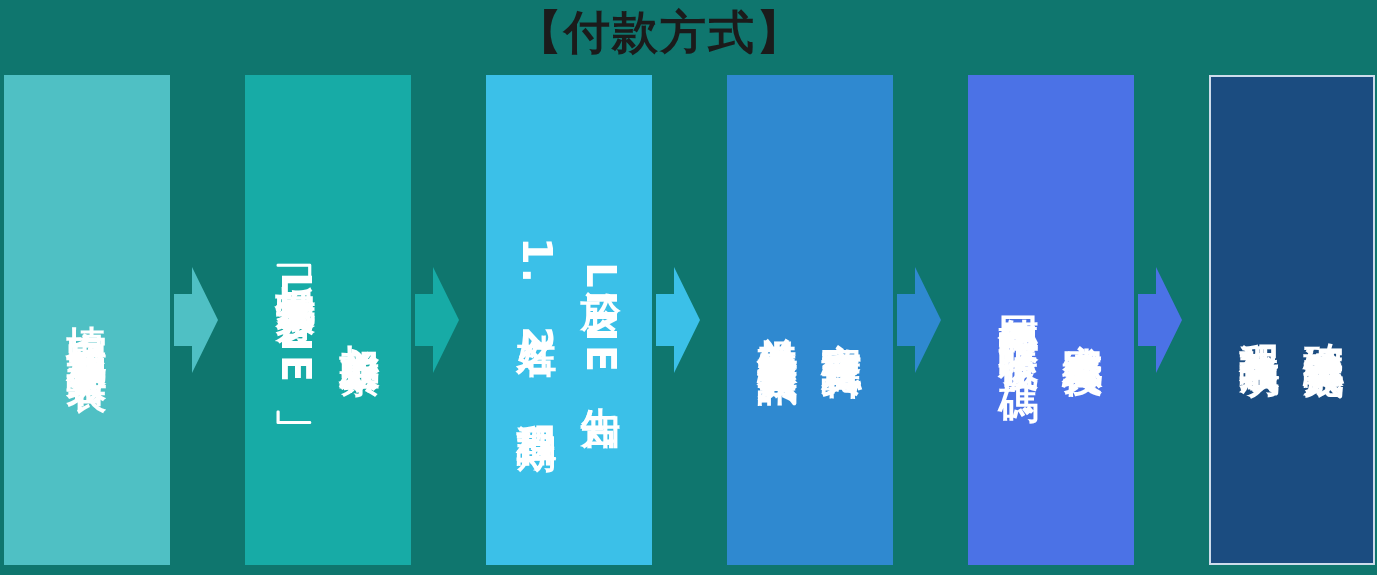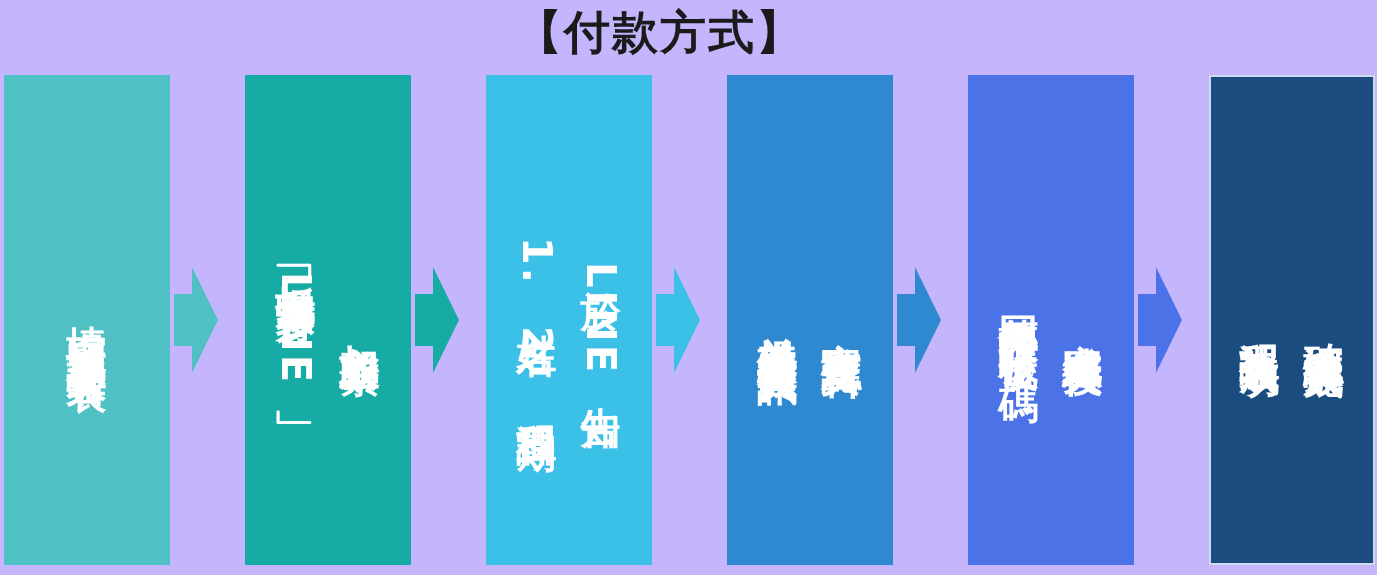--- a/index.html
+++ b/index.html
@@ -5,21 +5,21 @@
   html, body {
     margin: 0;
     padding: 0;
     background: #ffffff;
     font-family: "DejaVu Sans", "Liberation Sans", sans-serif;
   }
   .canvas {
     position: relative;
     width: 1377px;
     height: 575px;
-    background: #c4b5fd;
+    background: #0f766e;
     overflow: hidden;
   }
   .title {
     position: absolute;
     top: 0;
     left: 0;
     width: 1320px;
     margin: 0;
     text-align: center;
     font-size: 46px;

